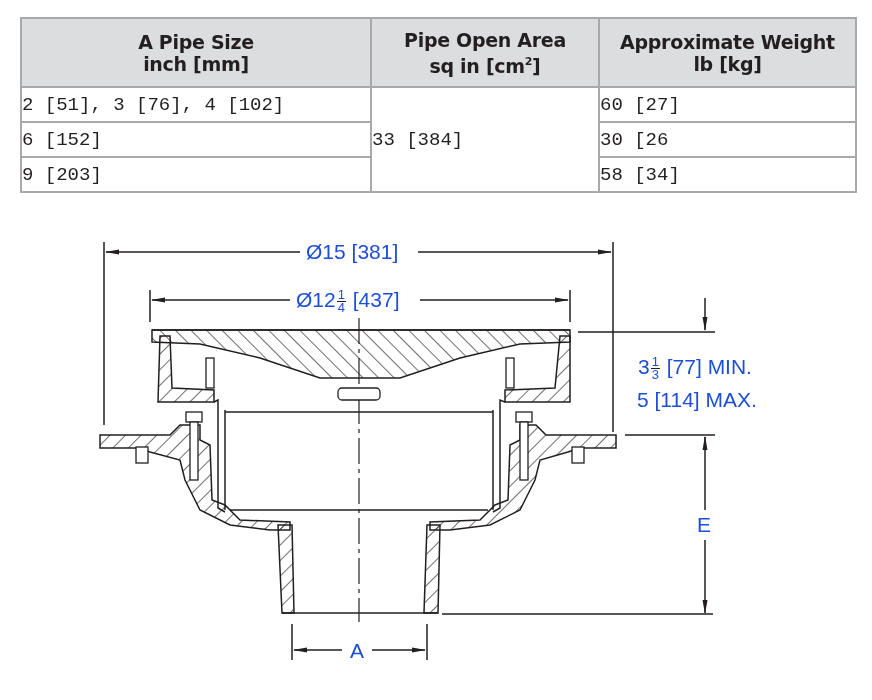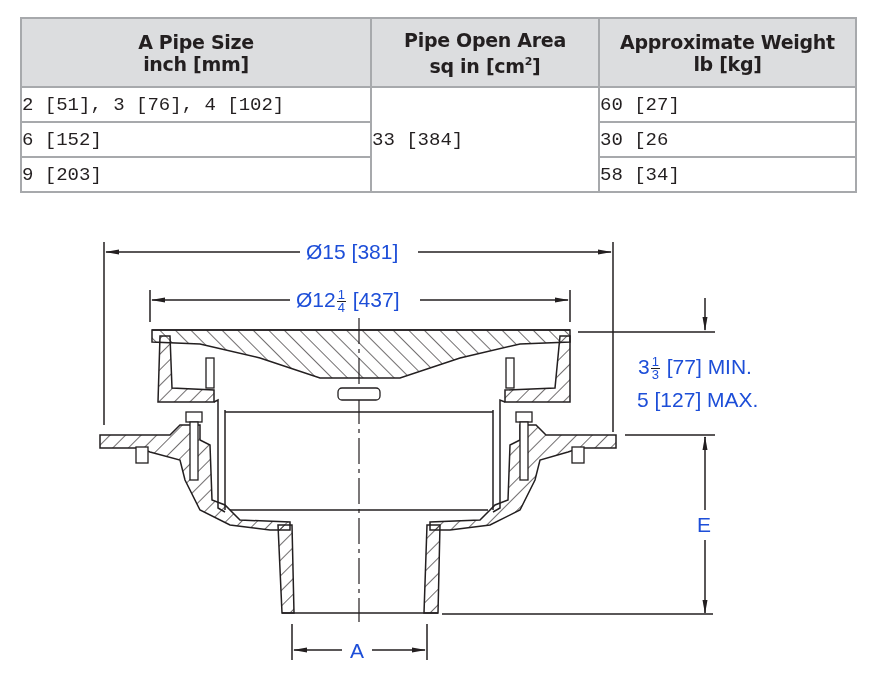--- a/index.html
+++ b/index.html
@@ -163,17 +163,17 @@
 <div class="dim-label" style="left:296px; top:289px;">
   <span>Ø12</span><span class="frac"><span class="num">1</span><span>4</span></span>
   <span>[437]</span>
 </div>
 
 <div class="dim-label" style="left:638px; top:356px;">
   <span>3</span><span class="frac"><span class="num">1</span><span>3</span></span>
   <span>[77] MIN.</span>
 </div>
 
-<div class="dim-label" style="left:637px; top:389px;">5 [127] MAX.</div>
+<div class="dim-label" style="left:637px; top:389px;">5 [114] MAX.</div>
 
 <div class="dim-label" style="left:697px; top:514px;">E</div>
 
 <div class="dim-label" style="left:350px; top:640px;">A</div>
 
 </body></html>

